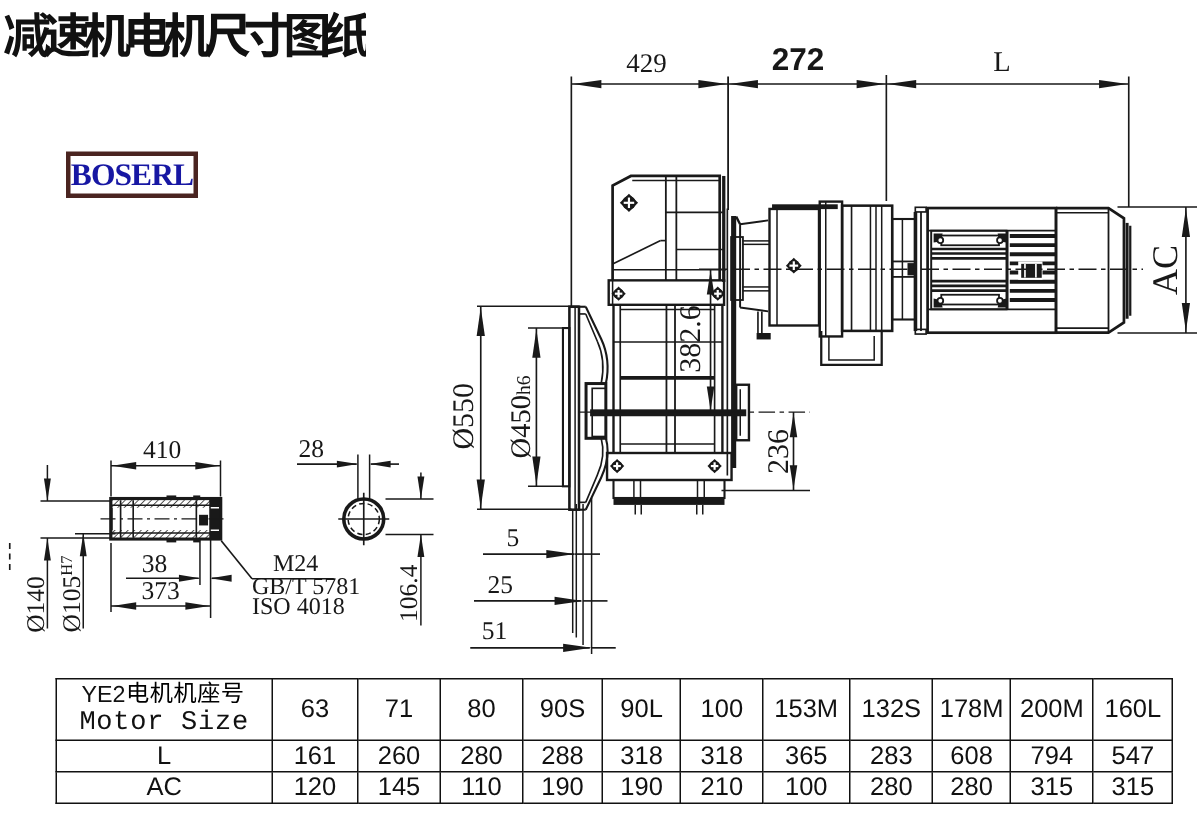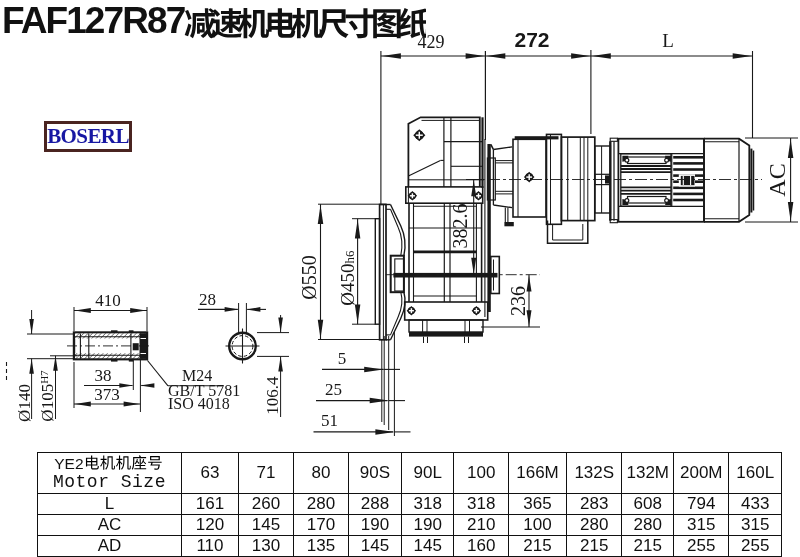--- a/index.html
+++ b/index.html
@@ -1,28 +1,28 @@
 <!DOCTYPE html>
 <html><head><meta charset="utf-8">
 <style>
 html,body{margin:0;padding:0;width:800px;height:557px;background:#ffffff;overflow:hidden;}
 body{position:relative;font-family:"Liberation Sans",sans-serif;}
 #title{position:absolute;left:2px;top:0px;white-space:nowrap;}
 #title b{font-family:"Liberation Sans",sans-serif;font-weight:bold;font-size:37px;color:#111;letter-spacing:-1.9px;}
-#logo{position:absolute;left:44px;top:101px;width:82px;height:25px;border:3px solid #4a2420;color:#1717a3;font-family:"Liberation Serif",serif;font-size:21px;font-weight:bold;text-align:center;line-height:25px;letter-spacing:-0.6px;margin-top:20px;}
+#logo{position:absolute;left:44px;top:101px;width:82px;height:25px;border:3px solid #4a2420;color:#1717a3;font-family:"Liberation Serif",serif;font-size:21px;font-weight:bold;text-align:center;line-height:25px;letter-spacing:-0.6px;}
 #draw{position:absolute;left:0;top:0;}
 #tbl{position:absolute;left:2px;top:452px;padding-left:35px;}
 table{border-collapse:collapse;table-layout:fixed;}
 td{border:1.4px solid #111;text-align:center;vertical-align:middle;font-size:17px;color:#111;padding:0;overflow:hidden;}
 .hl1{font-size:15.5px;line-height:19px;}
 .hl2{font-family:"Liberation Mono",monospace;font-size:18px;line-height:18px;letter-spacing:0.5px;}
 </style></head>
 <body>
 
-<div id="title"><b>FAF127R87</b><svg width="242" height="40" viewBox="0 0 242 40" style="vertical-align:-7px">
+<div id="title"><svg width="242" height="40" viewBox="0 0 242 40" style="vertical-align:-7px">
       <g fill="#111">
         <path transform="translate(0.0,35.3) scale(0.03200,-0.03200)" d="M402 534V447H637V534ZM34 758C76 669 119 552 134 480L236 524C218 595 171 708 127 794ZM22 8 127 -33C163 70 201 201 231 321L137 366C104 237 57 96 22 8ZM651 848 656 696H270V417C270 283 263 98 186 -31C211 -42 258 -73 277 -92C361 49 375 267 375 417V591H661C670 429 684 287 706 176C687 149 667 123 646 99V391H406V45H495V91H639C603 51 563 16 519 -14C542 -31 582 -69 598 -88C649 -48 696 -1 738 52C770 -38 812 -89 867 -90C906 -91 955 -51 979 131C961 140 916 168 898 190C892 96 882 44 867 44C848 45 830 88 814 162C876 265 924 385 959 519L860 539C841 462 817 390 787 324C778 402 770 493 764 591H965V696H881L944 748C920 778 871 820 830 848L762 795C799 766 843 726 866 696H759L755 848ZM495 298H567V183H495Z"></path>
         <path transform="translate(26.7,35.3) scale(0.03200,-0.03200)" d="M46 752C101 700 170 628 200 580L297 654C263 701 191 769 136 817ZM279 491H38V380H164V114C120 94 71 59 25 16L98 -87C143 -31 195 28 230 28C255 28 288 1 335 -22C410 -60 497 -71 617 -71C715 -71 875 -65 941 -60C943 -28 960 26 973 57C876 43 723 35 621 35C515 35 422 42 355 75C322 91 299 106 279 117ZM459 516H569V430H459ZM685 516H798V430H685ZM569 848V763H321V663H569V608H349V339H517C463 273 379 211 296 179C321 157 355 115 372 88C444 124 514 184 569 253V71H685V248C759 200 832 145 872 103L945 185C897 231 807 291 724 339H914V608H685V663H947V763H685V848Z"></path>
         <path transform="translate(53.4,35.3) scale(0.03200,-0.03200)" d="M488 792V468C488 317 476 121 343 -11C370 -26 417 -66 436 -88C581 57 604 298 604 468V679H729V78C729 -8 737 -32 756 -52C773 -70 802 -79 826 -79C842 -79 865 -79 882 -79C905 -79 928 -74 944 -61C961 -48 971 -29 977 1C983 30 987 101 988 155C959 165 925 184 902 203C902 143 900 95 899 73C897 51 896 42 892 37C889 33 884 31 879 31C874 31 867 31 862 31C858 31 854 33 851 37C848 41 848 55 848 82V792ZM193 850V643H45V530H178C146 409 86 275 20 195C39 165 66 116 77 83C121 139 161 221 193 311V-89H308V330C337 285 366 237 382 205L450 302C430 328 342 434 308 470V530H438V643H308V850Z"></path>
         <path transform="translate(80.1,35.3) scale(0.03200,-0.03200)" d="M429 381V288H235V381ZM558 381H754V288H558ZM429 491H235V588H429ZM558 491V588H754V491ZM111 705V112H235V170H429V117C429 -37 468 -78 606 -78C637 -78 765 -78 798 -78C920 -78 957 -20 974 138C945 144 906 160 876 176V705H558V844H429V705ZM854 170C846 69 834 43 785 43C759 43 647 43 620 43C565 43 558 52 558 116V170Z"></path>
         <path transform="translate(106.8,35.3) scale(0.03200,-0.03200)" d="M488 792V468C488 317 476 121 343 -11C370 -26 417 -66 436 -88C581 57 604 298 604 468V679H729V78C729 -8 737 -32 756 -52C773 -70 802 -79 826 -79C842 -79 865 -79 882 -79C905 -79 928 -74 944 -61C961 -48 971 -29 977 1C983 30 987 101 988 155C959 165 925 184 902 203C902 143 900 95 899 73C897 51 896 42 892 37C889 33 884 31 879 31C874 31 867 31 862 31C858 31 854 33 851 37C848 41 848 55 848 82V792ZM193 850V643H45V530H178C146 409 86 275 20 195C39 165 66 116 77 83C121 139 161 221 193 311V-89H308V330C337 285 366 237 382 205L450 302C430 328 342 434 308 470V530H438V643H308V850Z"></path>
         <path transform="translate(133.5,35.3) scale(0.03200,-0.03200)" d="M161 816V517C161 357 151 138 21 -9C49 -24 103 -69 123 -94C235 33 273 226 285 390H498C563 156 672 -6 887 -82C905 -48 942 4 970 29C784 85 676 214 622 390H878V816ZM289 699H752V507H289V517Z"></path>
         <path transform="translate(160.2,35.3) scale(0.03200,-0.03200)" d="M142 397C210 322 285 218 313 150L424 219C392 290 313 388 245 459ZM600 849V649H45V529H600V69C600 46 590 38 566 38C539 38 454 37 370 41C391 6 416 -55 424 -92C530 -93 611 -88 661 -68C710 -48 728 -13 728 68V529H956V649H728V849Z"></path>
         <path transform="translate(186.9,35.3) scale(0.03200,-0.03200)" d="M72 811V-90H187V-54H809V-90H930V811ZM266 139C400 124 565 86 665 51H187V349C204 325 222 291 230 268C285 281 340 298 395 319L358 267C442 250 548 214 607 186L656 260C599 285 505 314 425 331C452 343 480 355 506 369C583 330 669 300 756 281C767 303 789 334 809 356V51H678L729 132C626 166 457 203 320 217ZM404 704C356 631 272 559 191 514C214 497 252 462 270 442C290 455 310 470 331 487C353 467 377 448 402 430C334 403 259 381 187 367V704ZM415 704H809V372C740 385 670 404 607 428C675 475 733 530 774 592L707 632L690 627H470C482 642 494 658 504 673ZM502 476C466 495 434 516 407 539H600C572 516 538 495 502 476Z"></path>
         <path transform="translate(213.6,35.3) scale(0.03200,-0.03200)" d="M37 68 58 -48C156 -23 284 10 404 41L393 142C262 114 127 84 37 68ZM65 413C81 421 105 428 200 439C165 390 134 352 118 336C86 299 64 278 37 272C49 245 65 197 72 174V169L73 170C100 185 145 196 407 248C405 272 406 317 410 347L231 317C299 397 365 490 420 583L325 643C307 608 288 573 267 540L174 533C232 613 288 711 328 804L217 857C181 740 110 614 88 582C66 549 48 528 26 522C40 492 59 436 65 413ZM445 -96C468 -79 504 -62 704 6C698 31 692 77 691 109L549 66V358H685C701 109 744 -79 851 -79C929 -79 965 -38 979 129C949 140 909 166 884 190C883 89 876 38 863 38C832 38 809 171 798 358H955V469H794C791 544 791 624 793 706C847 717 900 729 947 743L864 841C756 806 587 772 436 751V81C436 35 413 8 394 -7C411 -26 436 -70 445 -96ZM679 469H549V665L674 684C675 611 676 538 679 469Z"></path>
@@ -492,62 +492,48 @@
                 <path transform="translate(63.2,13.5) scale(0.01550,-0.01550)" d="M260 732H736V596H260ZM185 799V530H815V799ZM63 440V371H269C249 309 224 240 203 191H727C708 75 688 19 663 -1C651 -9 639 -10 615 -10C587 -10 514 -9 444 -2C458 -23 468 -52 470 -74C539 -78 605 -79 639 -77C678 -76 702 -70 726 -50C763 -18 788 57 812 225C814 236 816 259 816 259H315L352 371H933V440Z"></path>
               </svg></div>
             <div class="hl2">Motor Size</div>
           </td>
           <td style="width:56.099999999999994px">63</td>
           <td style="width:54px">71</td>
           <td style="width:54px">80</td>
           <td style="width:52px">90S</td>
           <td style="width:51.5px">90L</td>
           <td style="width:53.5px">100</td>
-          <td style="width:57px">166M</td>
+          <td style="width:57px">153M</td>
           <td style="width:54.5px">132S</td>
-          <td style="width:50.5px">132M</td>
+          <td style="width:50.5px">178M</td>
           <td style="width:54.5px">200M</td>
           <td style="width:51.5px">160L</td>
         </tr>
 <tr style="height:20px">
           <td style="width:142.9px">L</td>
           <td style="width:56.099999999999994px">161</td>
           <td style="width:54px">260</td>
           <td style="width:54px">280</td>
           <td style="width:52px">288</td>
           <td style="width:51.5px">318</td>
           <td style="width:53.5px">318</td>
           <td style="width:57px">365</td>
           <td style="width:54.5px">283</td>
           <td style="width:50.5px">608</td>
           <td style="width:54.5px">794</td>
-          <td style="width:51.5px">433</td>
+          <td style="width:51.5px">547</td>
         </tr>
 <tr style="height:20px">
           <td style="width:142.9px">AC</td>
           <td style="width:56.099999999999994px">120</td>
           <td style="width:54px">145</td>
-          <td style="width:54px">170</td>
+          <td style="width:54px">110</td>
           <td style="width:52px">190</td>
           <td style="width:51.5px">190</td>
           <td style="width:53.5px">210</td>
           <td style="width:57px">100</td>
           <td style="width:54.5px">280</td>
           <td style="width:50.5px">280</td>
           <td style="width:54.5px">315</td>
           <td style="width:51.5px">315</td>
         </tr>
-<tr style="height:20px">
-          <td style="width:142.9px">AD</td>
-          <td style="width:56.099999999999994px">110</td>
-          <td style="width:54px">130</td>
-          <td style="width:54px">135</td>
-          <td style="width:52px">145</td>
-          <td style="width:51.5px">145</td>
-          <td style="width:53.5px">160</td>
-          <td style="width:57px">215</td>
-          <td style="width:54.5px">215</td>
-          <td style="width:50.5px">215</td>
-          <td style="width:54.5px">255</td>
-          <td style="width:51.5px">255</td>
-        </tr>
 </tbody>
     </table>
 </div>
 </body></html>

